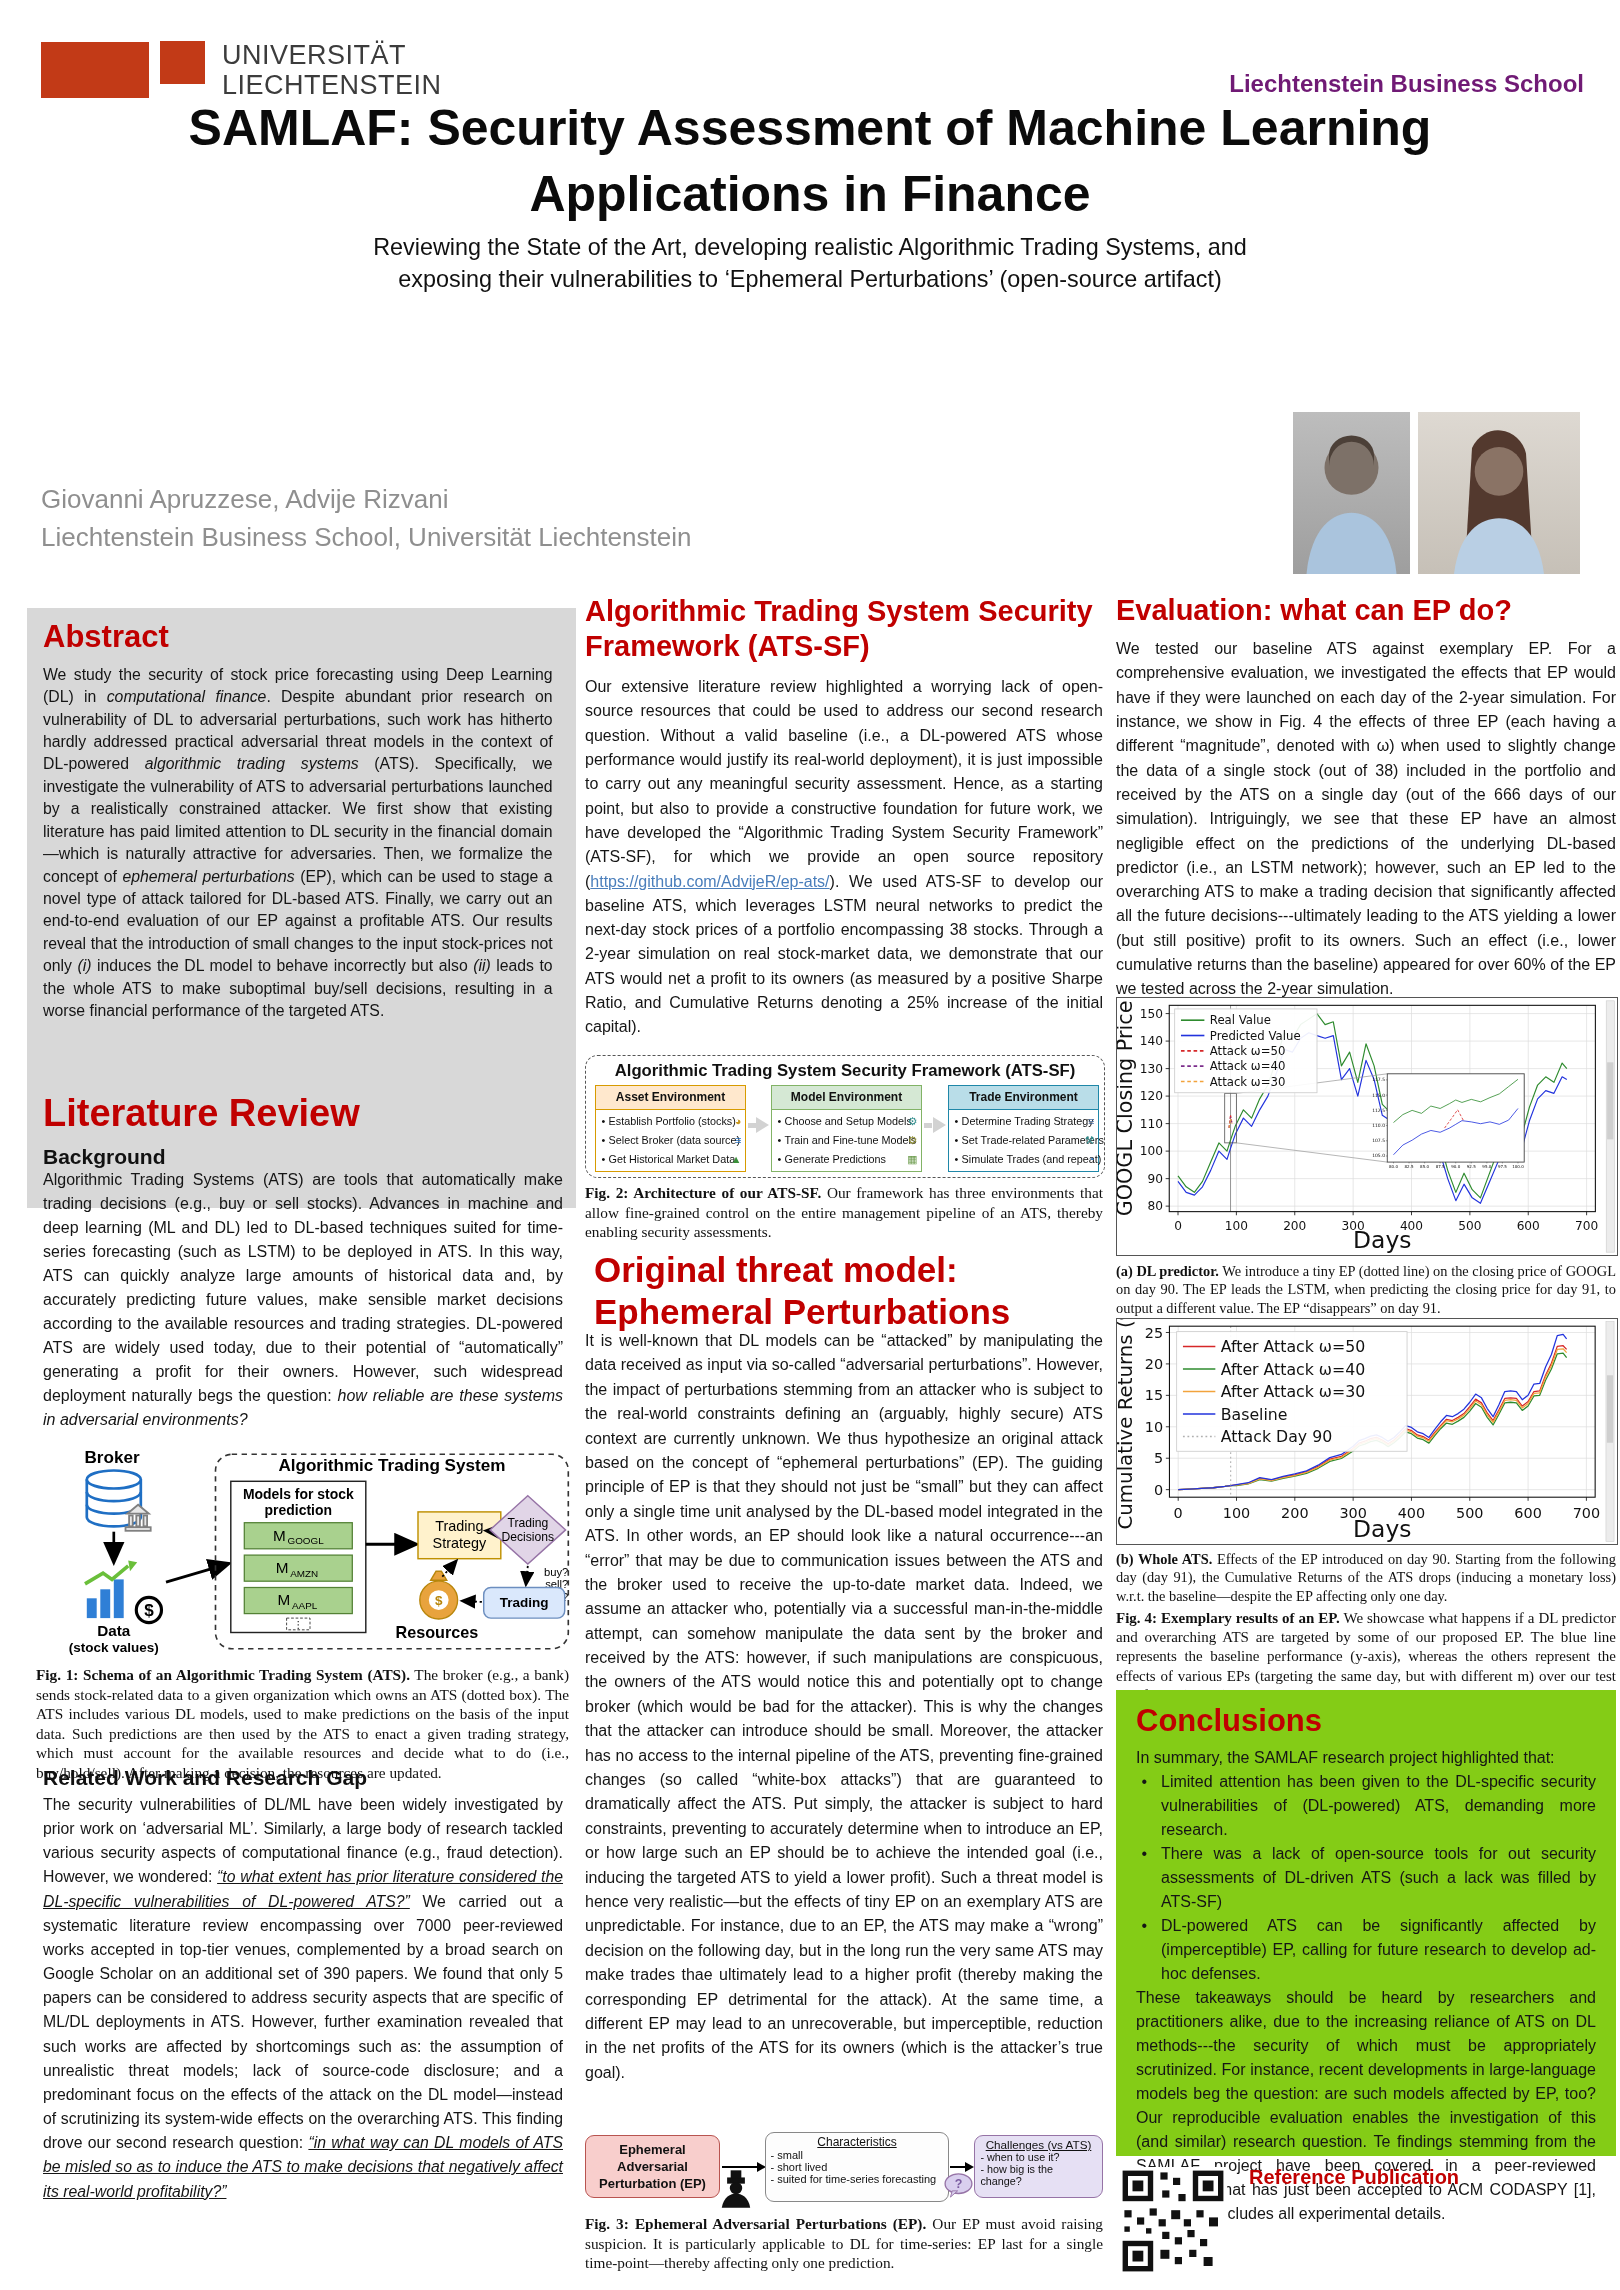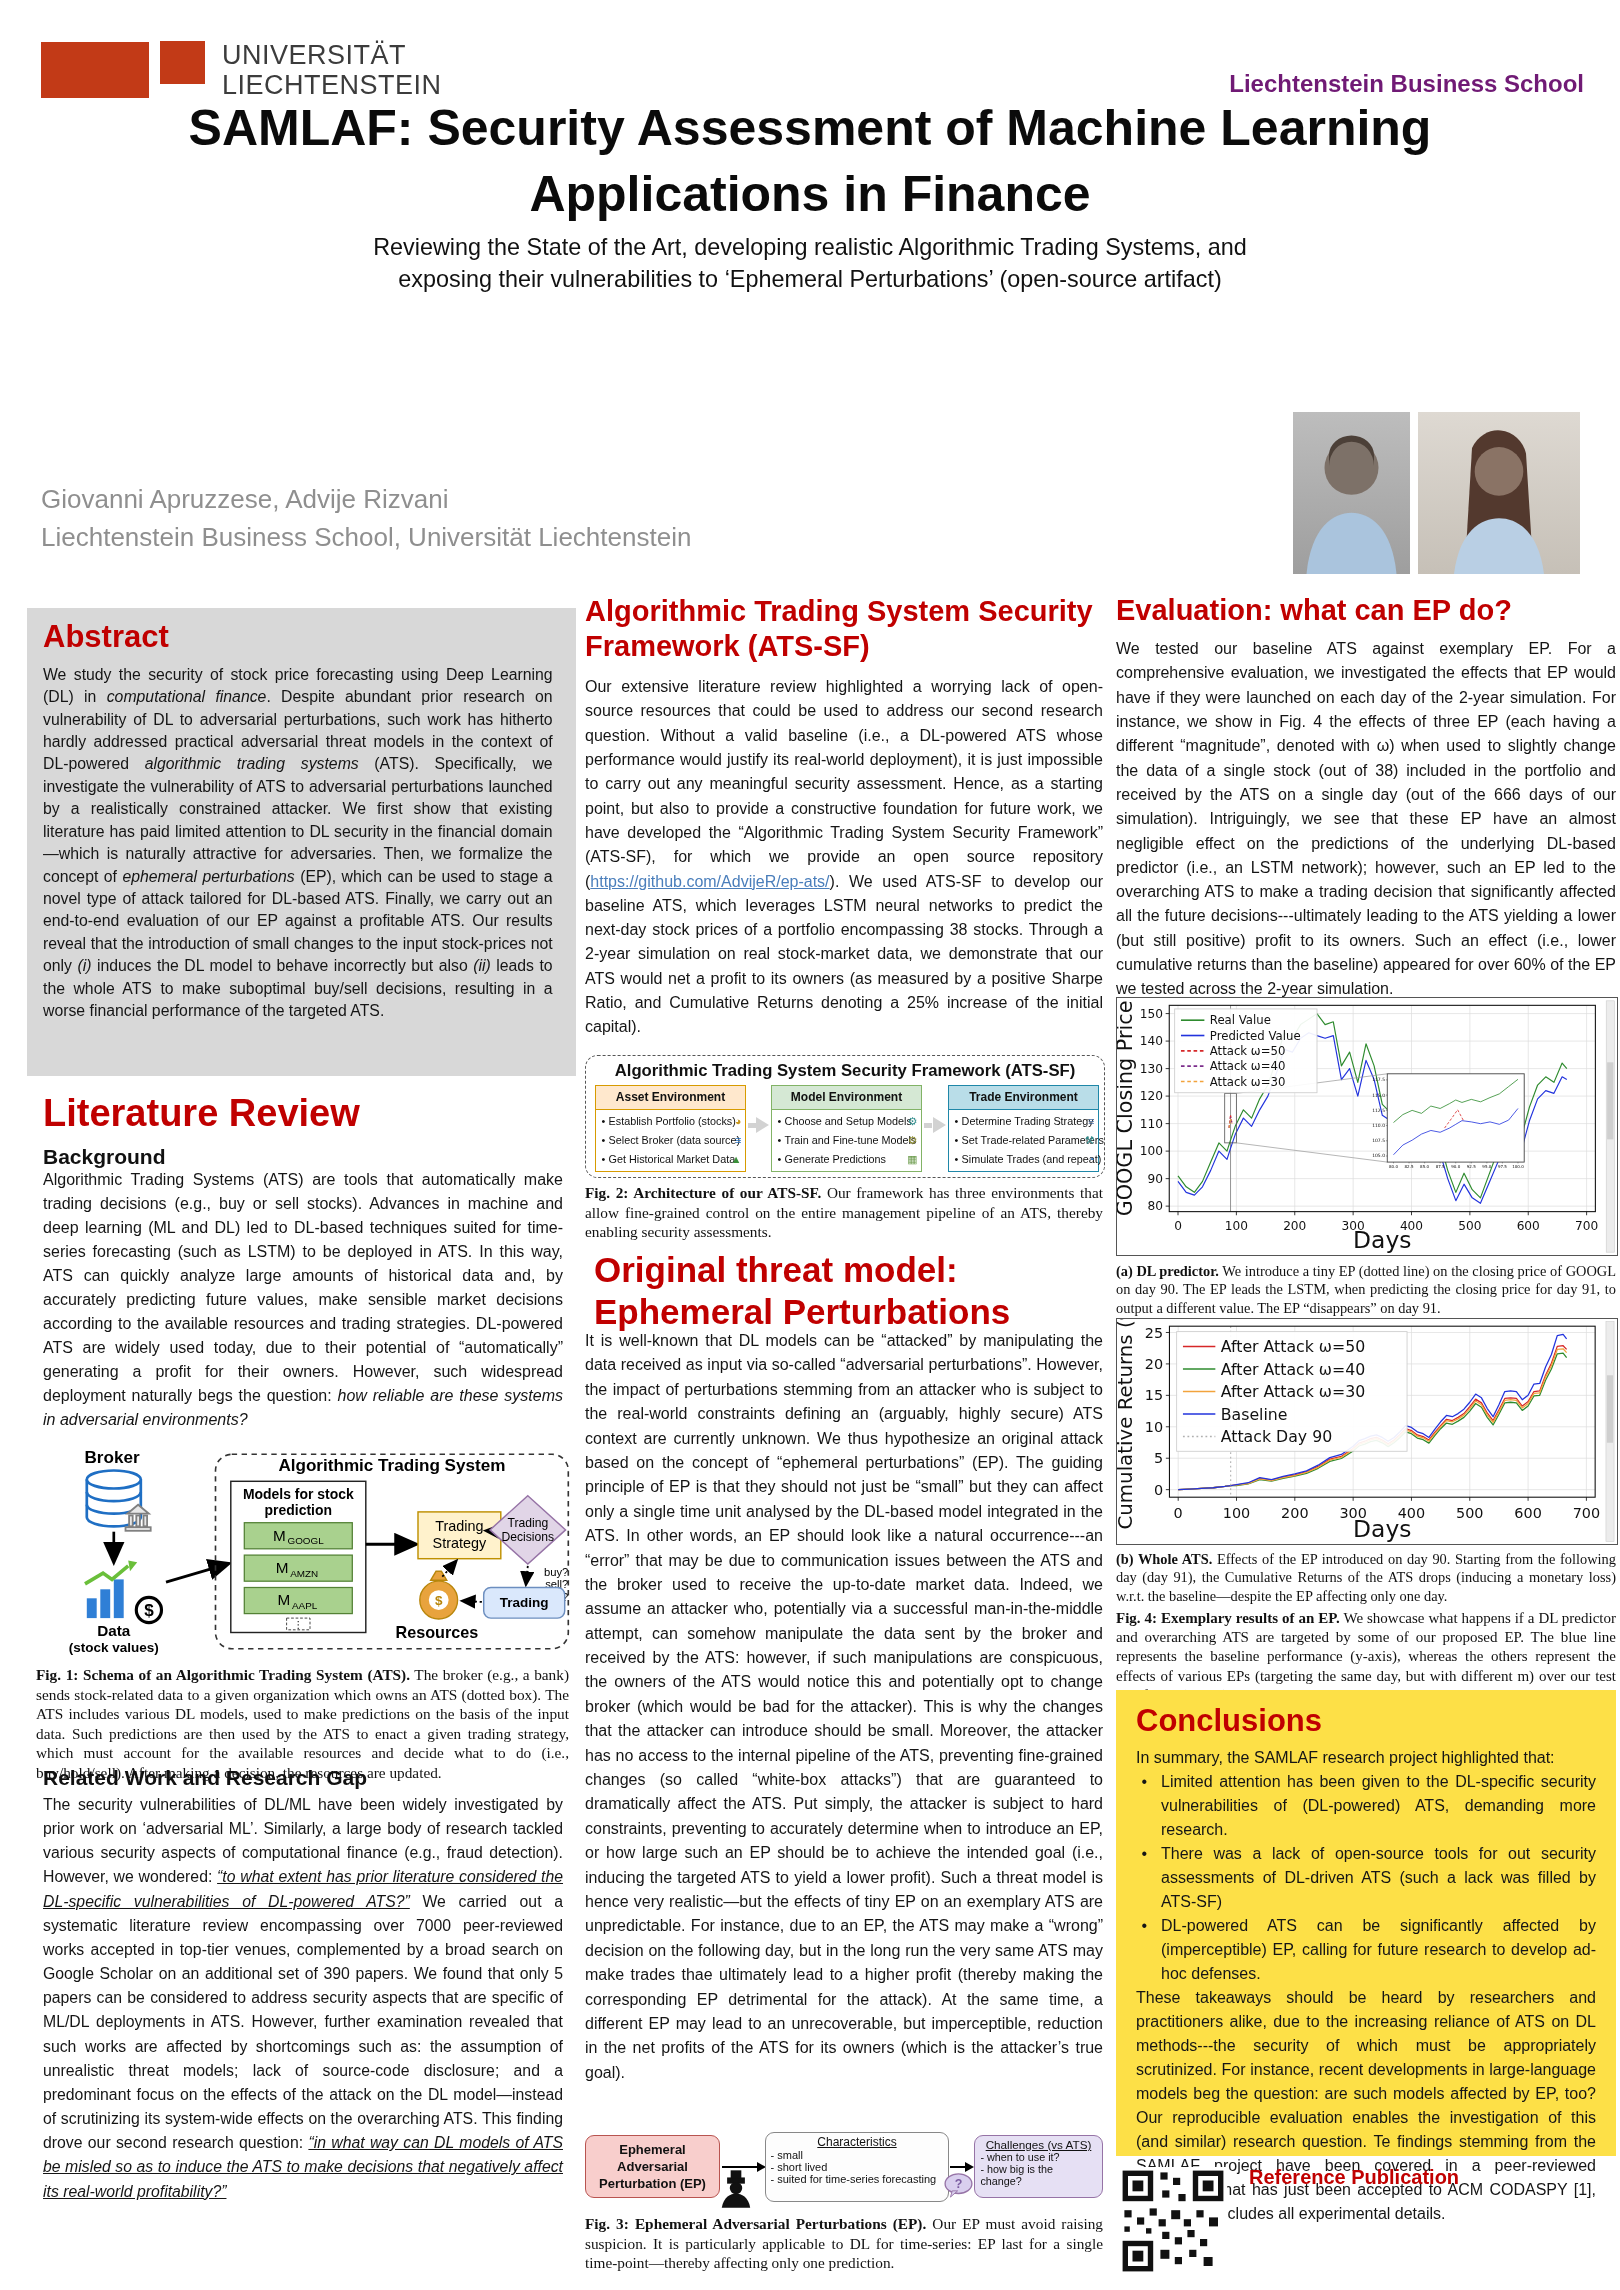--- a/index.html
+++ b/index.html
@@ -56,21 +56,21 @@
             border-radius:9px;font-size:11px;padding:1.8px 4.5px;box-sizing:border-box;}
   .chal-box{position:absolute;left:389px;top:5.4px;width:129px;height:63px;background:#e6e0f4;border:1.4px solid #9673a6;
             border-radius:9px;font-size:10.8px;padding:1.8px 5.4px;box-sizing:border-box;}
   .mini-title{text-align:center;text-decoration:underline;font-size:12px;}
   .harrow{position:absolute;height:2.2px;background:#000;}
   .harrow::after{content:"";position:absolute;right:-8px;top:-4px;border-left:9px solid #000;
                  border-top:5px solid transparent;border-bottom:5px solid transparent;}
   
   .figure{position:absolute;background:#fff;border:1.3px solid #555;}
   
-  .conc-box{position:absolute;left:1116px;top:1690px;width:500px;height:466px;background:#fde047;
+  .conc-box{position:absolute;left:1116px;top:1690px;width:500px;height:466px;background:#84cc16;
             padding:12.6px 20px;box-sizing:border-box;}
   
   .ref-head{position:absolute;left:1249px;top:2166px;font-size:20px;font-weight:bold;color:#c00000;}
   .ref-text{position:absolute;left:1249px;top:2194px;width:367px;font-size:15px;line-height:1.24;color:#151515;}
 </style>
 </head>
 <body>
 
 <div id="poster">
 
@@ -99,21 +99,21 @@
     </svg>
   </div>
   <div class="photo" style="left:1418px;width:162px;background:linear-gradient(#ded9d2,#c6c0b7);">
     <svg width="162" height="162" viewBox="0 0 180 180">
       <path d="M60,40 a32,34 0 0,1 60,6 l6,96 -72,0 Z" fill="#53392e"></path>
       <circle cx="90" cy="66" r="27" fill="#8a7365"></circle>
       <path d="M40,180 C46,132 70,118 90,118 C110,118 134,132 140,180 Z" fill="#b9cfe4"></path>
     </svg>
   </div>
 
-  <div class="abs graybox" style="left:27px;top:608px;width:549px;height:468px;padding:10.8px 23.4px 0 16px;box-sizing:border-box;">
+  <div class="abs graybox" style="left:27px;top:608px;width:549px;height:600px;padding:10.8px 23.4px 0 16px;box-sizing:border-box;">
     <div class="sec-head" style="font-size:31px;margin-bottom:9px;">Abstract</div>
     <p class="body-text" style="margin:0;font-size:15.8px;line-height:1.42;"><span>We study the security of stock price forecasting using Deep Learning (DL) in </span><span class="it">computational finance</span><span>. Despite abundant prior research on vulnerability of DL to adversarial perturbations, such work has hitherto hardly addressed practical adversarial threat models in the context of DL-powered </span><span class="it">algorithmic trading systems</span><span> (ATS). Specifically, we investigate the vulnerability of ATS to adversarial perturbations launched by a realistically constrained attacker. We first show that existing literature has paid limited attention to DL security in the financial domain—which is naturally attractive for adversaries. Then, we formalize the concept of </span><span class="it">ephemeral perturbations</span><span> (EP), which can be used to stage a novel type of attack tailored for DL-based ATS. Finally, we carry out an end-to-end evaluation of our EP against a profitable ATS. Our results reveal that the introduction of small changes to the input stock-prices not only </span><span class="it">(i)</span><span> induces the DL model to behave incorrectly but also </span><span class="it">(ii)</span><span> leads to the whole ATS to make suboptimal buy/sell decisions, resulting in a worse financial performance of the targeted ATS.</span></p>
   </div>
 
   <div class="abs sec-head" style="left:43px;top:1092px;font-size:38px;">Literature Review</div>
   <div class="abs" style="left:43px;top:1145px;font-size:21px;font-weight:bold;">Background</div>
   <p class="abs body-text" style="left:43px;top:1168px;width:520px;margin:0;line-height:1.5;"><span>Algorithmic Trading Systems (ATS) are tools that automatically make trading decisions (e.g., buy or sell stocks). Advances in machine and deep learning (ML and DL) led to DL-based techniques suited for time-series forecasting (such as LSTM) to be deployed in ATS. In this way, ATS can quickly analyze large amounts of historical data and, by accurately predicting future values, make sensible market decisions according to the available resources and trading strategies. DL-powered ATS are widely used today, due to their potential of “automatically” generating a profit for their owners. However, such widespread deployment naturally begs the question: </span><span class="it">how reliable are these systems in adversarial environments?</span></p>
 
   <div class="abs" style="left:31px;top:1447px;width:540px;height:209px;">
     <svg width="540" height="209" font-family="&quot;Liberation Sans&quot;,sans-serif" viewBox="0 0 600 232">

